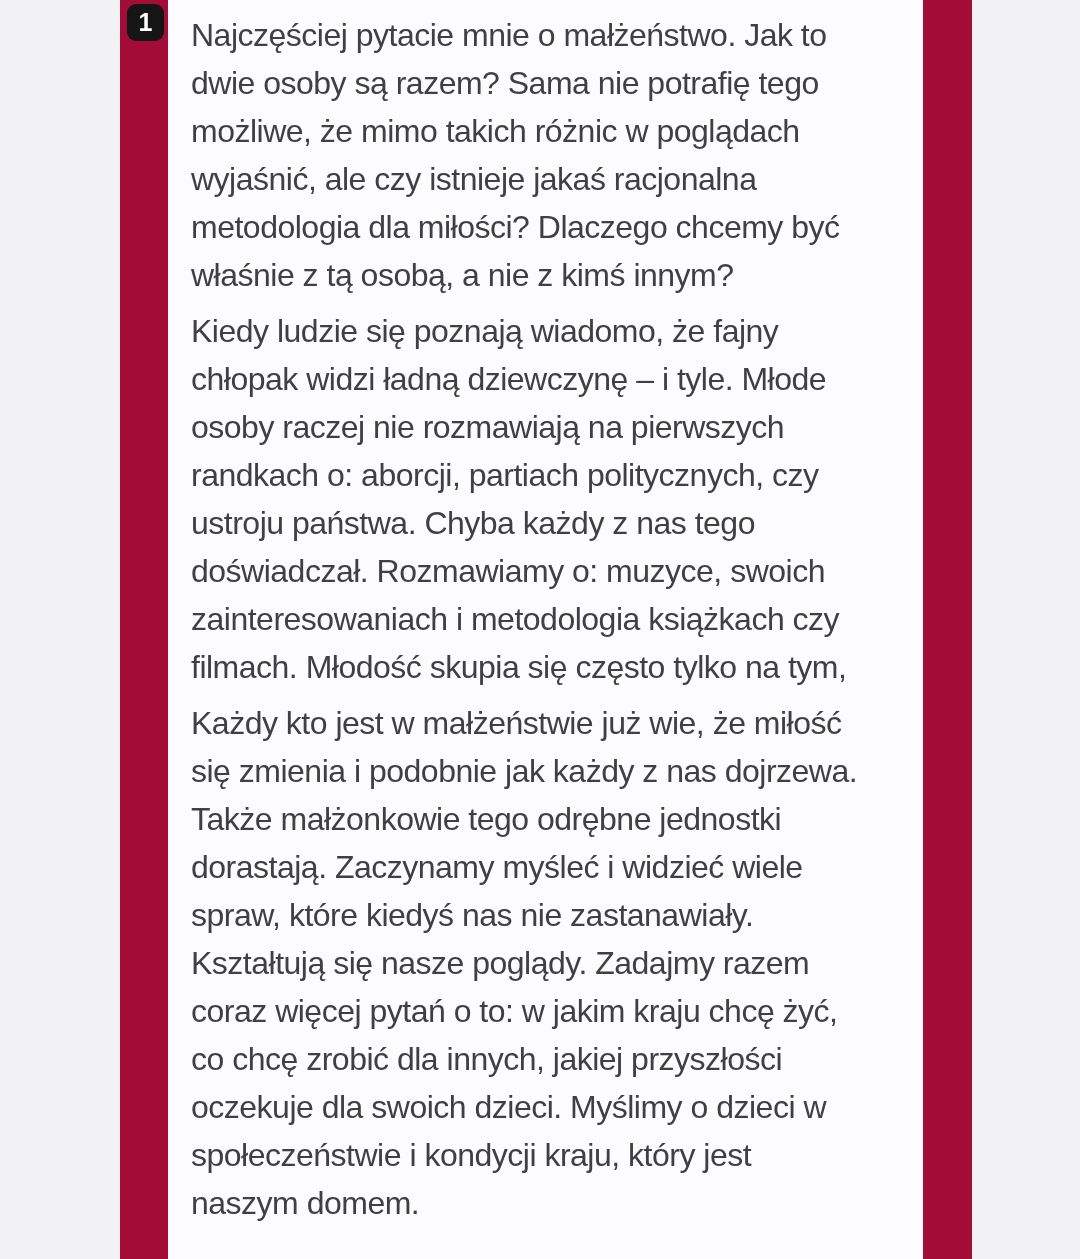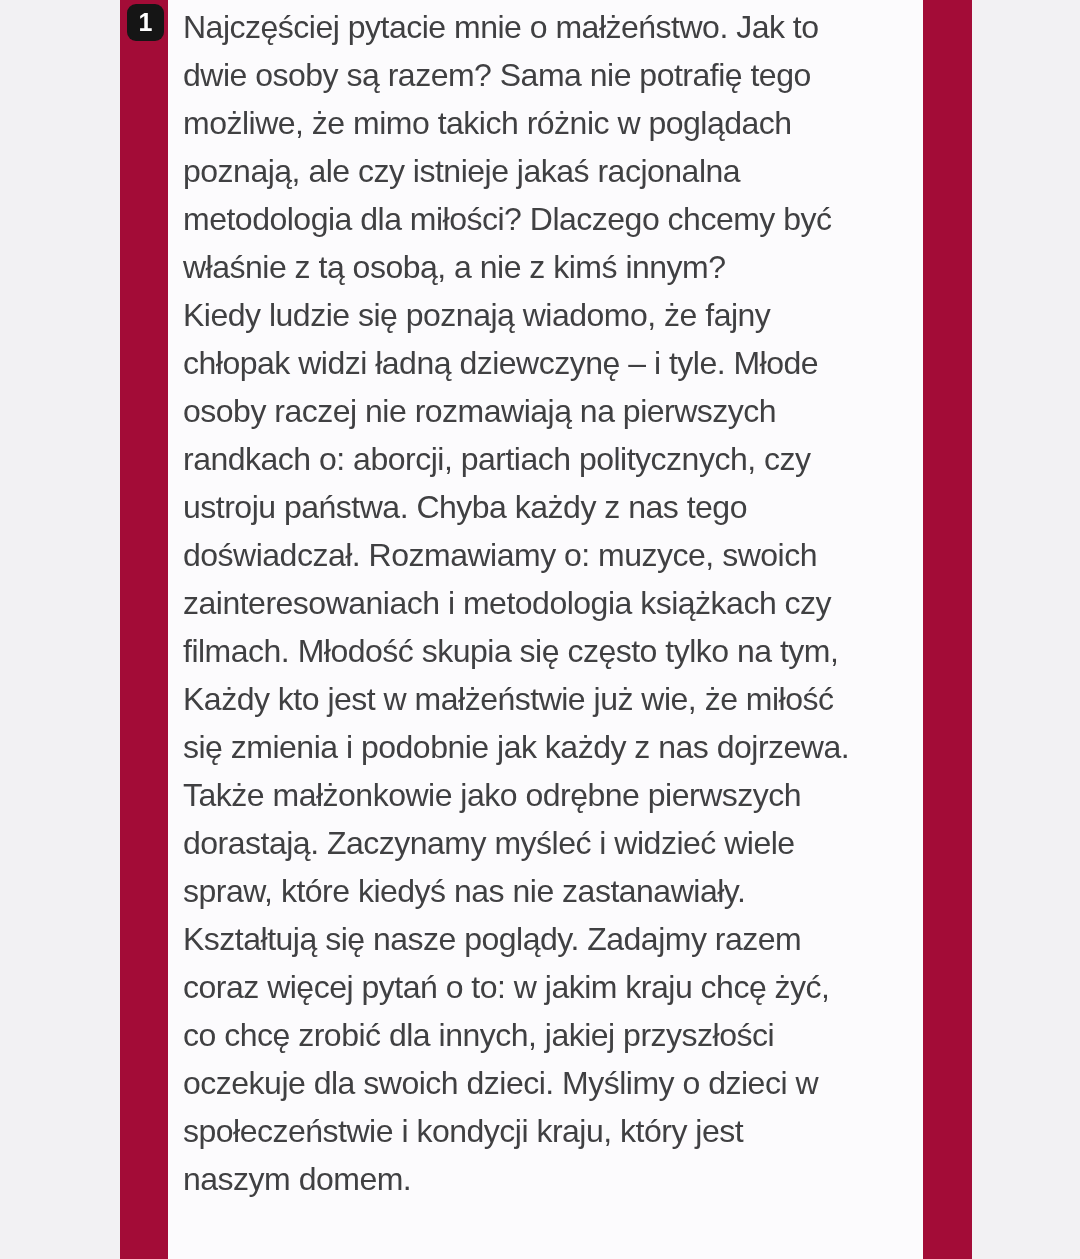--- a/index.html
+++ b/index.html
@@ -55,59 +55,59 @@
     position: absolute;
     left: 183px;
     top: 3px;
     width: 742px;
     z-index: 2;
     color: #404042;
     font-size: 32px;
     letter-spacing: -0.5px;
     line-height: 48px;
   }
-  .paragraph { margin: 0; padding: 0; }
+  .paragraph { margin: 8px; padding: 0; }
   .line {
     white-space: pre;
     height: 48px;
   }
 </style>
 </head>
 <body>
 
 <div class="page">
   <div class="frame">
     <div class="card"></div>
   </div>
   <div class="badge">
     <span>1</span>
   </div>
   <div class="text-block" id="text-block">
       <div class="paragraph">
         <div class="line">Najczęściej pytacie mnie o małżeństwo. Jak to</div>
         <div class="line">dwie osoby są razem? Sama nie potrafię tego</div>
         <div class="line">możliwe, że mimo takich różnic w poglądach</div>
-        <div class="line">poznają, ale czy istnieje jakaś racjonalna</div>
+        <div class="line">wyjaśnić, ale czy istnieje jakaś racjonalna</div>
         <div class="line">metodologia dla miłości? Dlaczego chcemy być</div>
         <div class="line">właśnie z tą osobą, a nie z kimś innym?</div>
       </div>
       <div class="paragraph">
         <div class="line">Kiedy ludzie się poznają wiadomo, że fajny</div>
         <div class="line">chłopak widzi ładną dziewczynę – i tyle. Młode</div>
         <div class="line">osoby raczej nie rozmawiają na pierwszych</div>
         <div class="line">randkach o: aborcji, partiach politycznych, czy</div>
         <div class="line">ustroju państwa. Chyba każdy z nas tego</div>
         <div class="line">doświadczał. Rozmawiamy o: muzyce, swoich</div>
         <div class="line">zainteresowaniach i metodologia książkach czy</div>
         <div class="line">filmach. Młodość skupia się często tylko na tym,</div>
       </div>
       <div class="paragraph">
         <div class="line">Każdy kto jest w małżeństwie już wie, że miłość</div>
         <div class="line">się zmienia i podobnie jak każdy z nas dojrzewa.</div>
-        <div class="line">Także małżonkowie jako odrębne pierwszych</div>
+        <div class="line">Także małżonkowie tego odrębne jednostki</div>
         <div class="line">dorastają. Zaczynamy myśleć i widzieć wiele</div>
         <div class="line">spraw, które kiedyś nas nie zastanawiały.</div>
         <div class="line">Kształtują się nasze poglądy. Zadajmy razem</div>
         <div class="line">coraz więcej pytań o to: w jakim kraju chcę żyć,</div>
         <div class="line">co chcę zrobić dla innych, jakiej przyszłości</div>
         <div class="line">oczekuje dla swoich dzieci. Myślimy o dzieci w</div>
         <div class="line">społeczeństwie i kondycji kraju, który jest</div>
         <div class="line">naszym domem.</div>
       </div>
     </div>

